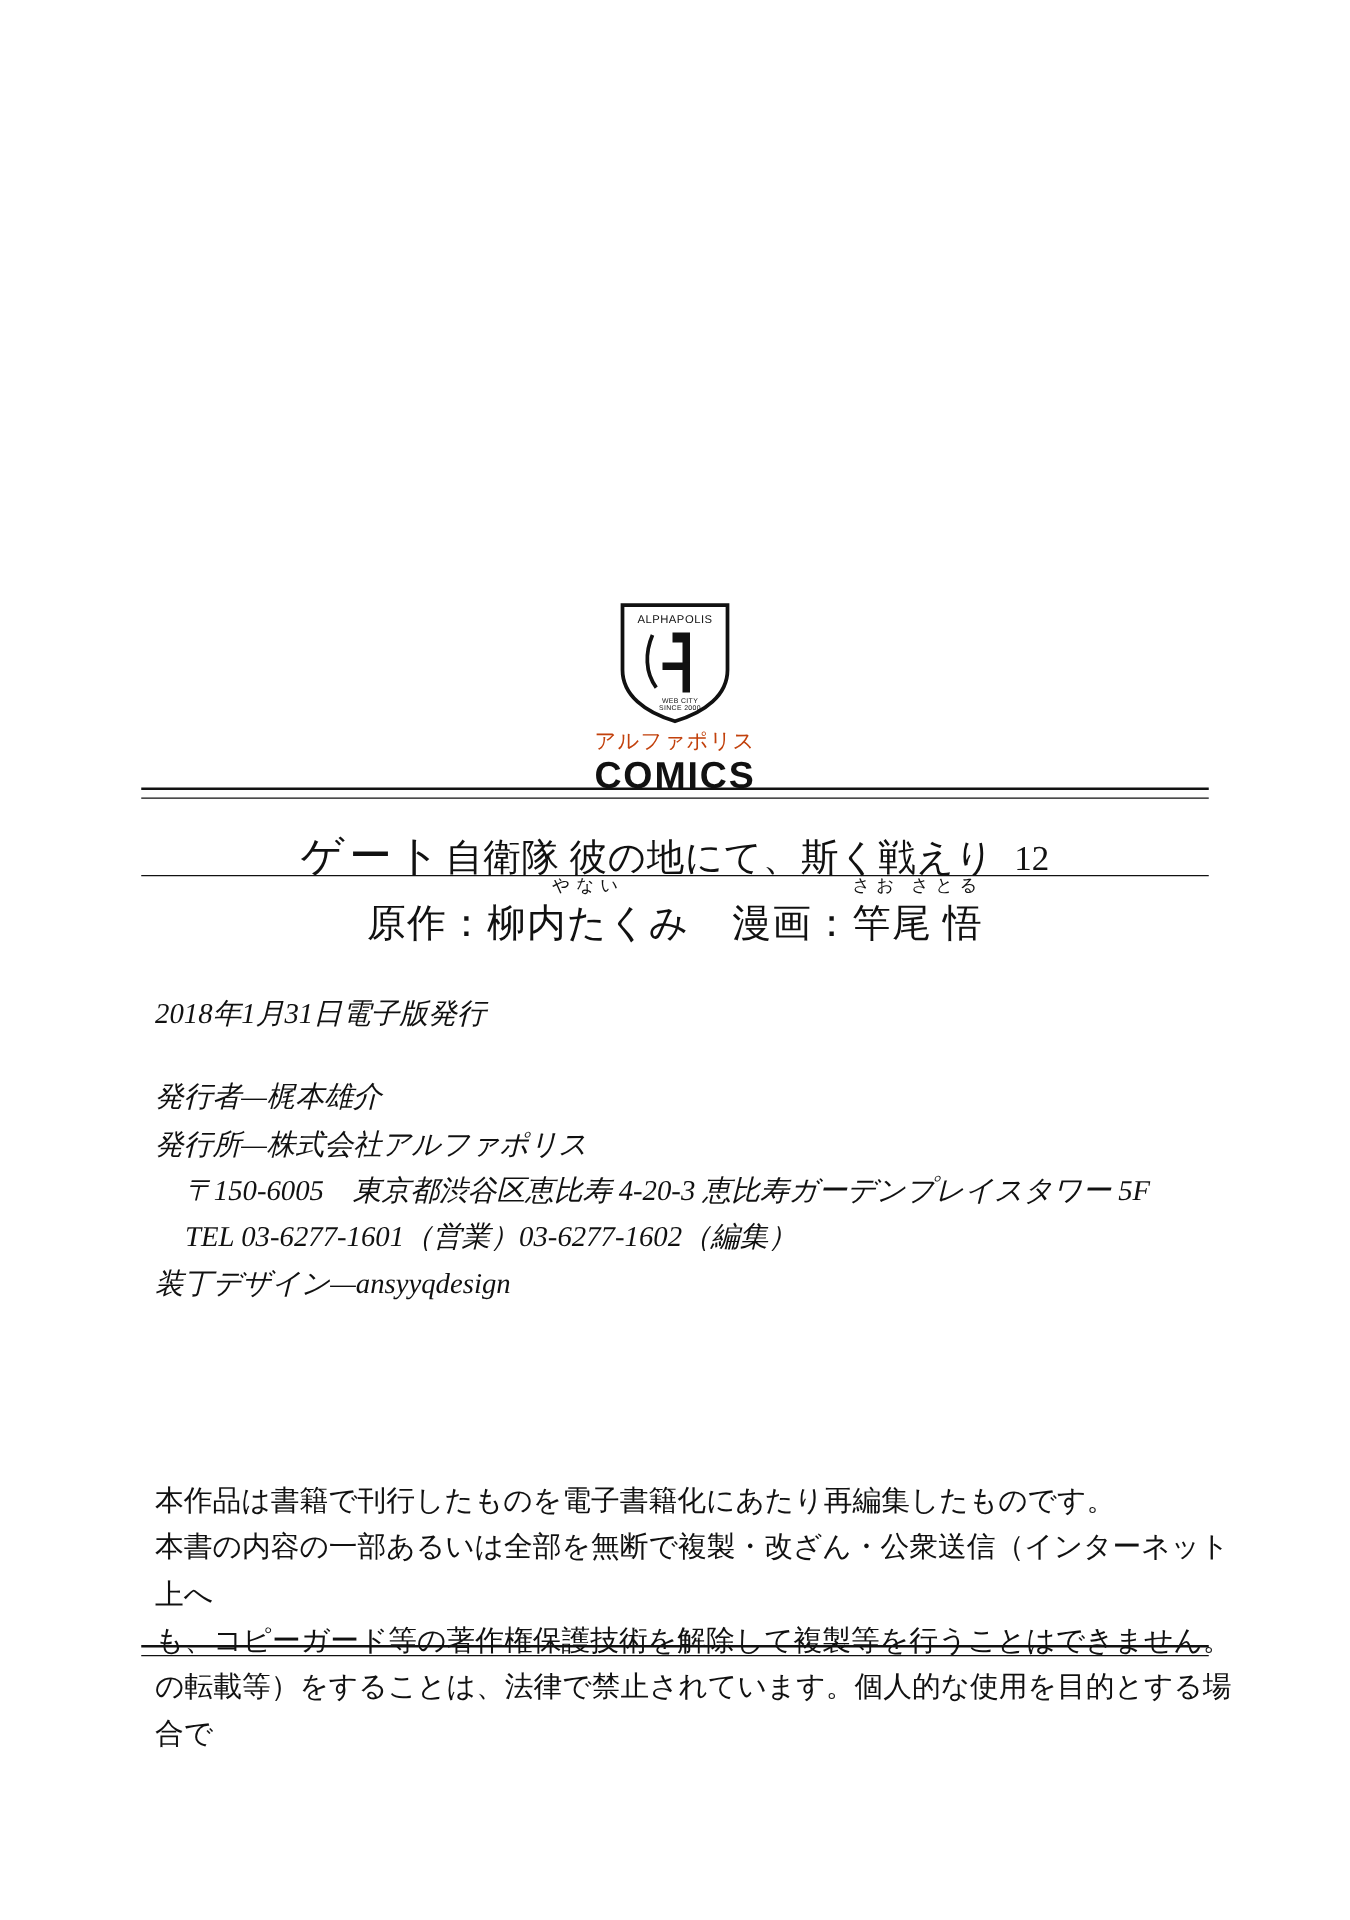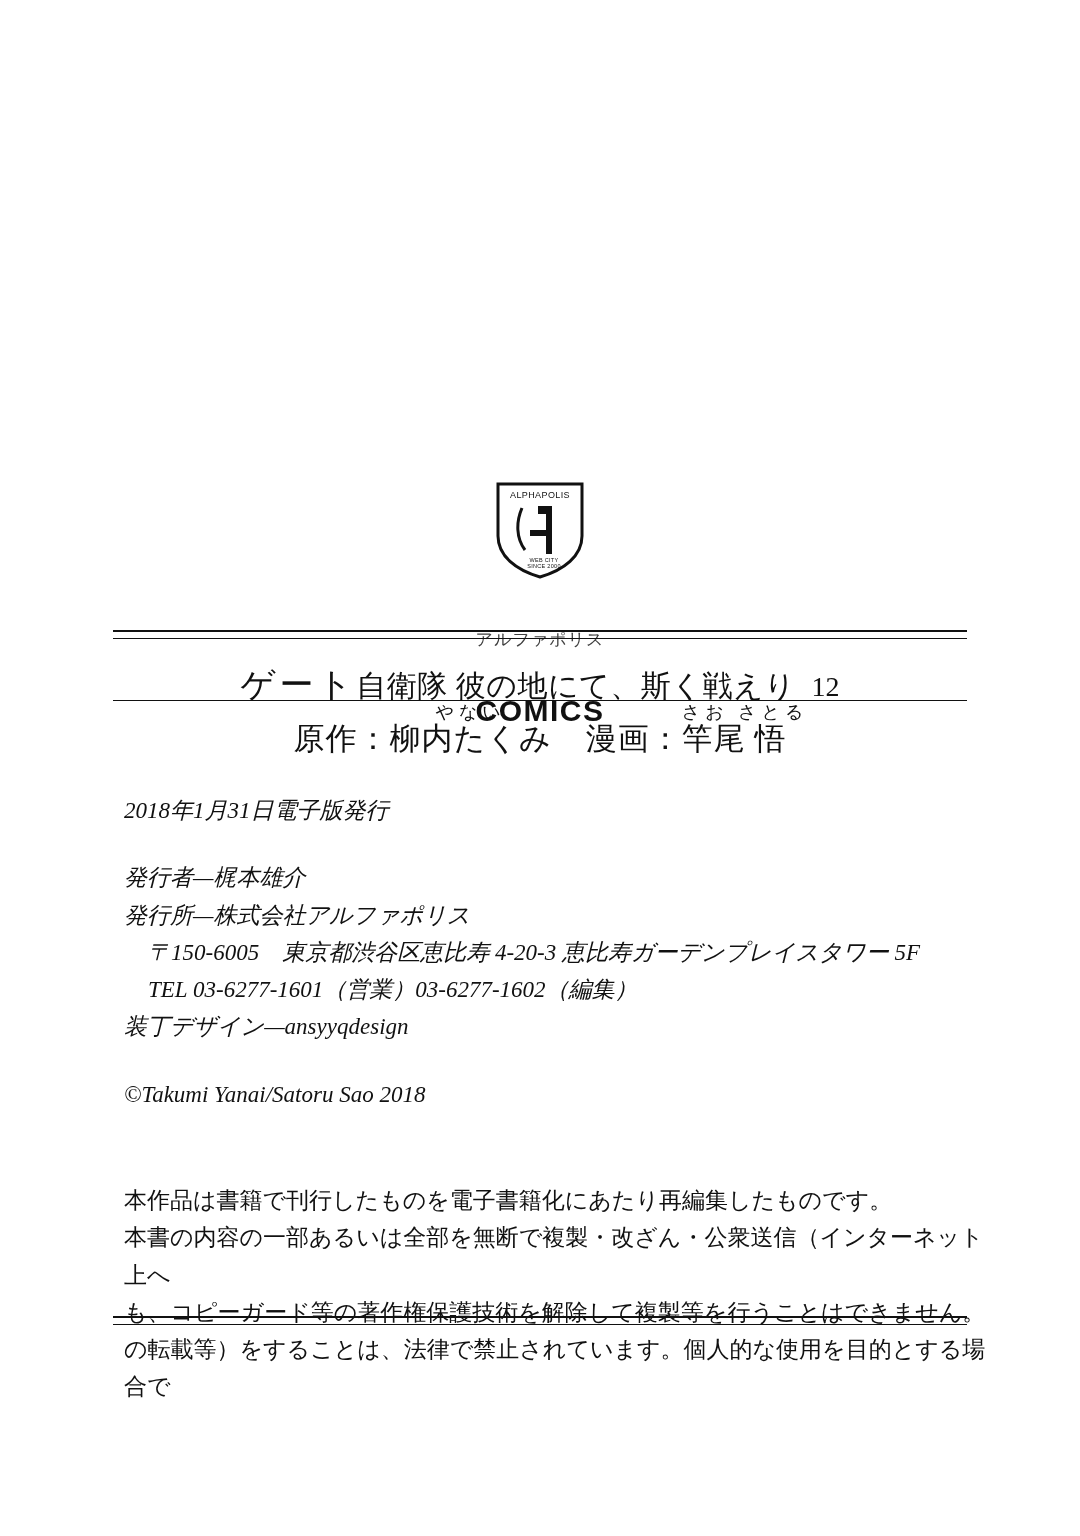--- a/index.html
+++ b/index.html
@@ -23,35 +23,34 @@
 
   
   .logo-block {
     position: absolute;
     top: 478px;
     left: 0;
     width: 1080px;
     display: flex;
     flex-direction: column;
     align-items: center;
-    gap: 45px;
   }
   .shield-wrap {
     width: 96px;
     height: 104px;
     position: relative;
   }
   .shield-wrap svg { display: block; }
 
   .logo-kana {
     margin-top: 4px;
-    font-family: Liberation Serif, serif;
+    font-family: Liberation Mono, monospace;
     font-size: 17px;
     letter-spacing: 1px;
-    color: #404040;
+    color: #c2410c;
     line-height: 1;
   }
   .logo-comics {
     margin-top: 3px;
     font-family: "Liberation Sans", sans-serif;
     font-weight: bold;
     font-size: 30px;
     letter-spacing: 1.5px;
     line-height: 1;
   }
@@ -97,21 +96,21 @@
     display: inline-block;
     position: relative;
   }
   .ruby-group .rb-text { display: inline-block; }
   .ruby-group .rt {
     position: absolute;
     top: -15px;
     left: 0;
     width: 100%;
     text-align: center;
-    font-size: 18px;
+    font-size: 14px;
     letter-spacing: 5px;
     line-height: 1;
   }
   .credit .gap { display: inline-block; width: 34px; }
 
   
   .imprint {
     position: absolute;
     left: 124px;
     top: 792px;
@@ -174,23 +173,20 @@
 
   <div class="imprint">
     <p>2018年1月31日電子版発行</p>
     <div class="block">
       <p>発行者—梶本雄介</p>
       <p>発行所—株式会社アルファポリス</p>
       <p class="indent">〒150-6005　東京都渋谷区恵比寿 4-20-3 恵比寿ガーデンプレイスタワー 5F</p>
       <p class="indent latin">TEL  03-6277-1601（営業）03-6277-1602（編集）</p>
       <p>装丁デザイン—ansyyqdesign</p>
     </div>
-    <div class="block">
-      <p class="latin">©Takumi Yanai/Satoru Sao 2018</p>
-    </div>
   </div>
 
   <div class="legal">
     <p>本作品は書籍で刊行したものを電子書籍化にあたり再編集したものです。</p>
     <p>本書の内容の一部あるいは全部を無断で複製・改ざん・公衆送信（インターネット上へ</p>
     <p>も、コピーガード等の著作権保護技術を解除して複製等を行うことはできません。</p>
     <p>の転載等）をすることは、法律で禁止されています。個人的な使用を目的とする場合で</p>
   </div>
 
   <div class="rule rule-bottom"></div>

